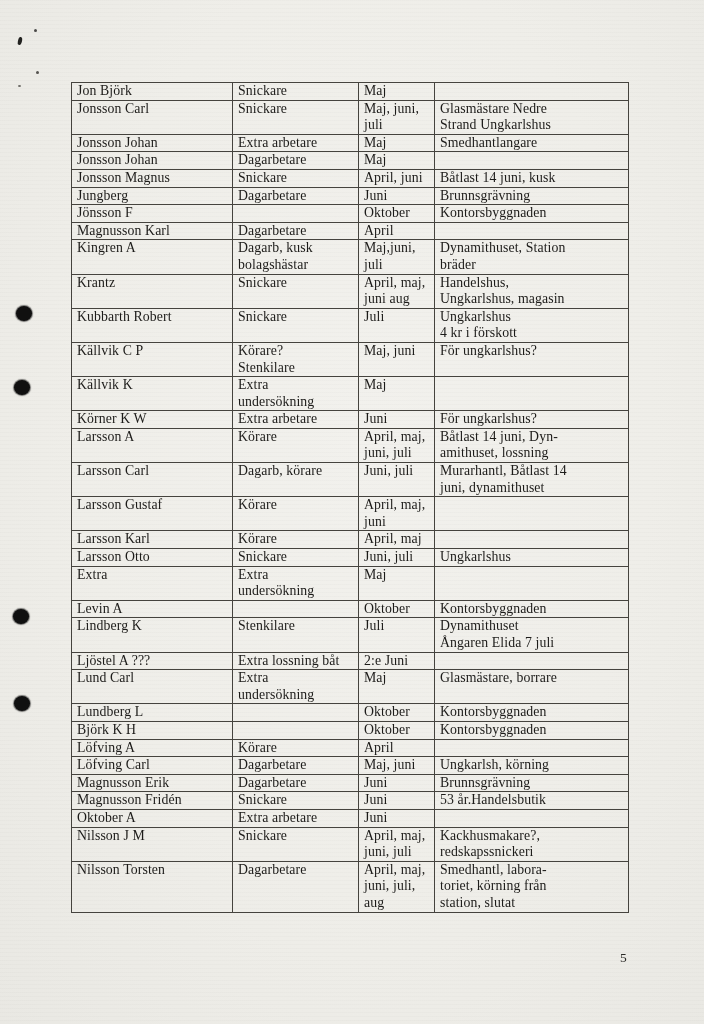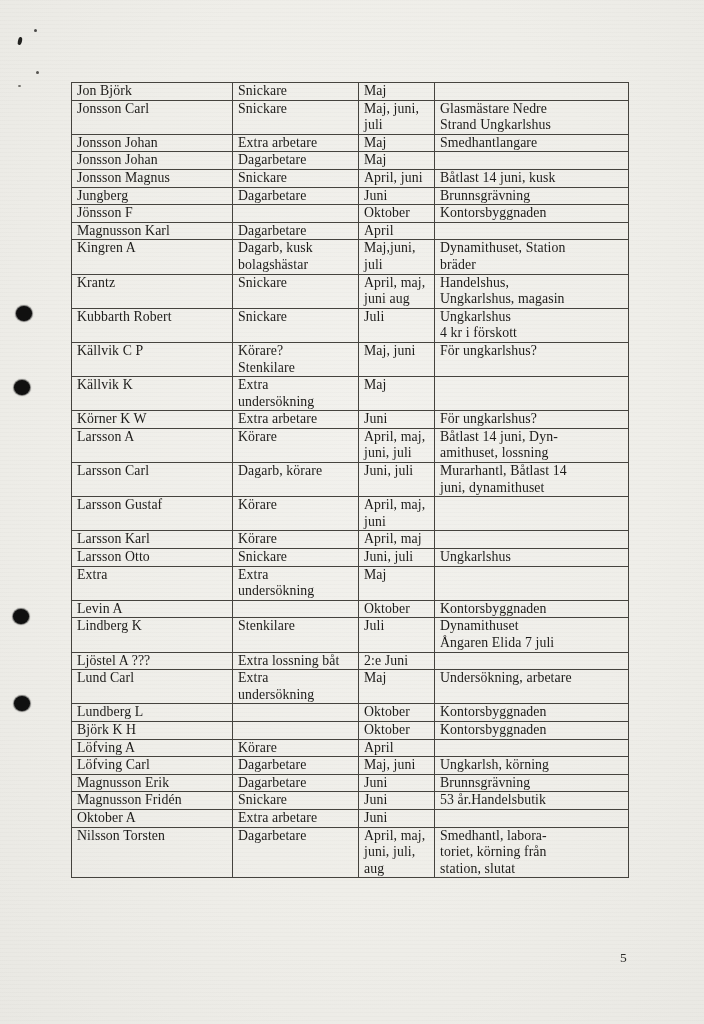--- a/index.html
+++ b/index.html
@@ -255,21 +255,21 @@
           <td>Ljöstel A ???</td>
           <td>Extra lossning båt</td>
           <td>2:e Juni</td>
           <td></td>
         </tr>
         <tr>
           <td>Lund Carl</td>
           <td>Extra
 undersökning</td>
           <td>Maj</td>
-          <td>Undersökning, arbetare</td>
+          <td>Glasmästare, borrare</td>
         </tr>
         <tr>
           <td>Lundberg L</td>
           <td></td>
           <td>Oktober</td>
           <td>Kontorsbyggnaden</td>
         </tr>
         <tr>
           <td>Björk K H</td>
           <td></td>
@@ -298,20 +298,28 @@
           <td>Magnusson Fridén</td>
           <td>Snickare</td>
           <td>Juni</td>
           <td>53 år.Handelsbutik</td>
         </tr>
         <tr>
           <td>Oktober A</td>
           <td>Extra arbetare</td>
           <td>Juni</td>
           <td></td>
+        </tr>
+        <tr>
+          <td>Nilsson J M</td>
+          <td>Snickare</td>
+          <td>April, maj,
+juni, juli</td>
+          <td>Kackhusmakare?,
+redskapssnickeri</td>
         </tr>
         <tr>
           <td>Nilsson Torsten</td>
           <td>Dagarbetare</td>
           <td>April, maj,
 juni, juli,
 aug</td>
           <td>Smedhantl, labora-
 toriet, körning från
 station, slutat</td>

